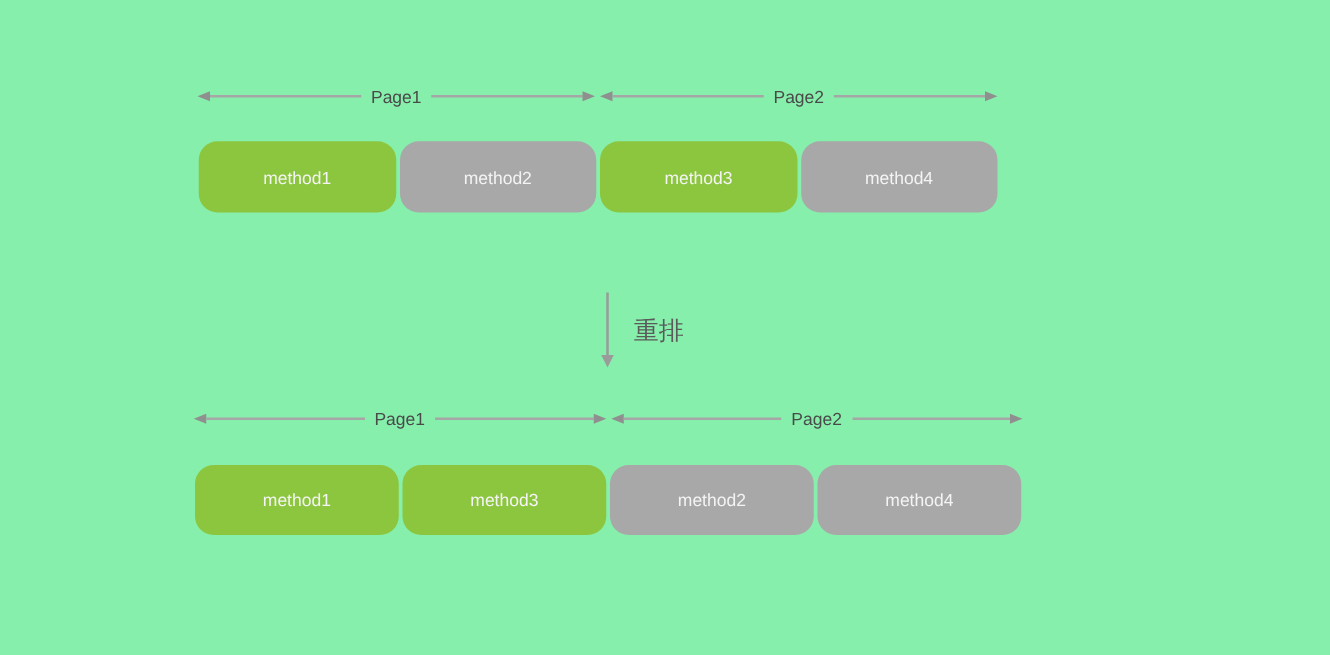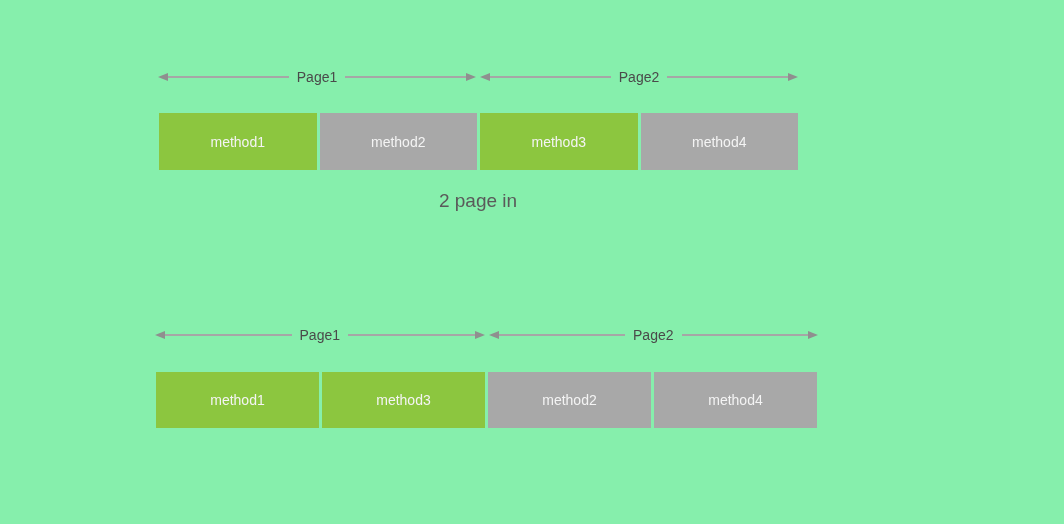--- a/index.html
+++ b/index.html
@@ -60,20 +60,21 @@
     display: flex;
     gap: 3px;
   }
   .top-boxes    { left: 159px; top: 113px; width: 639px; height: 57px; }
   .bottom-boxes { left: 156px; top: 372px; width: 661px; height: 56px; }
   .box {
     flex: 1;
     display: flex;
     align-items: center;
     justify-content: center;
+    border-radius: 15px;
   }
   .box-label {
     color: #F4F4F4;
     font-size: 14px;
   }
 
   
   .caption {
     position: absolute;
     text-align: center;
@@ -146,22 +147,28 @@
       <span class="box-label">method2</span>
     </div>
     <div class="box" style="background-color: rgb(140, 198, 63);">
       <span class="box-label">method3</span>
     </div>
     <div class="box" style="background-color: rgb(168, 168, 168);">
       <span class="box-label">method4</span>
     </div>
   </div>
 
-  <div class="caption top-caption">2 page in</div>
-
+
+  <div class="transition">
+    <div class="v-arrow">
+      <span class="v-line"></span>
+      <span class="v-head"></span>
+    </div>
+    <div class="t-label">重排</div>
+  </div>
 
   <div class="measure-row bottom-arrows">
     <div class="measure">
       <span class="head left"></span>
       <span class="mline"></span>
       <span class="mlabel">Page1</span>
       <span class="mline"></span>
       <span class="head right"></span>
     </div>
     <div class="measure">

